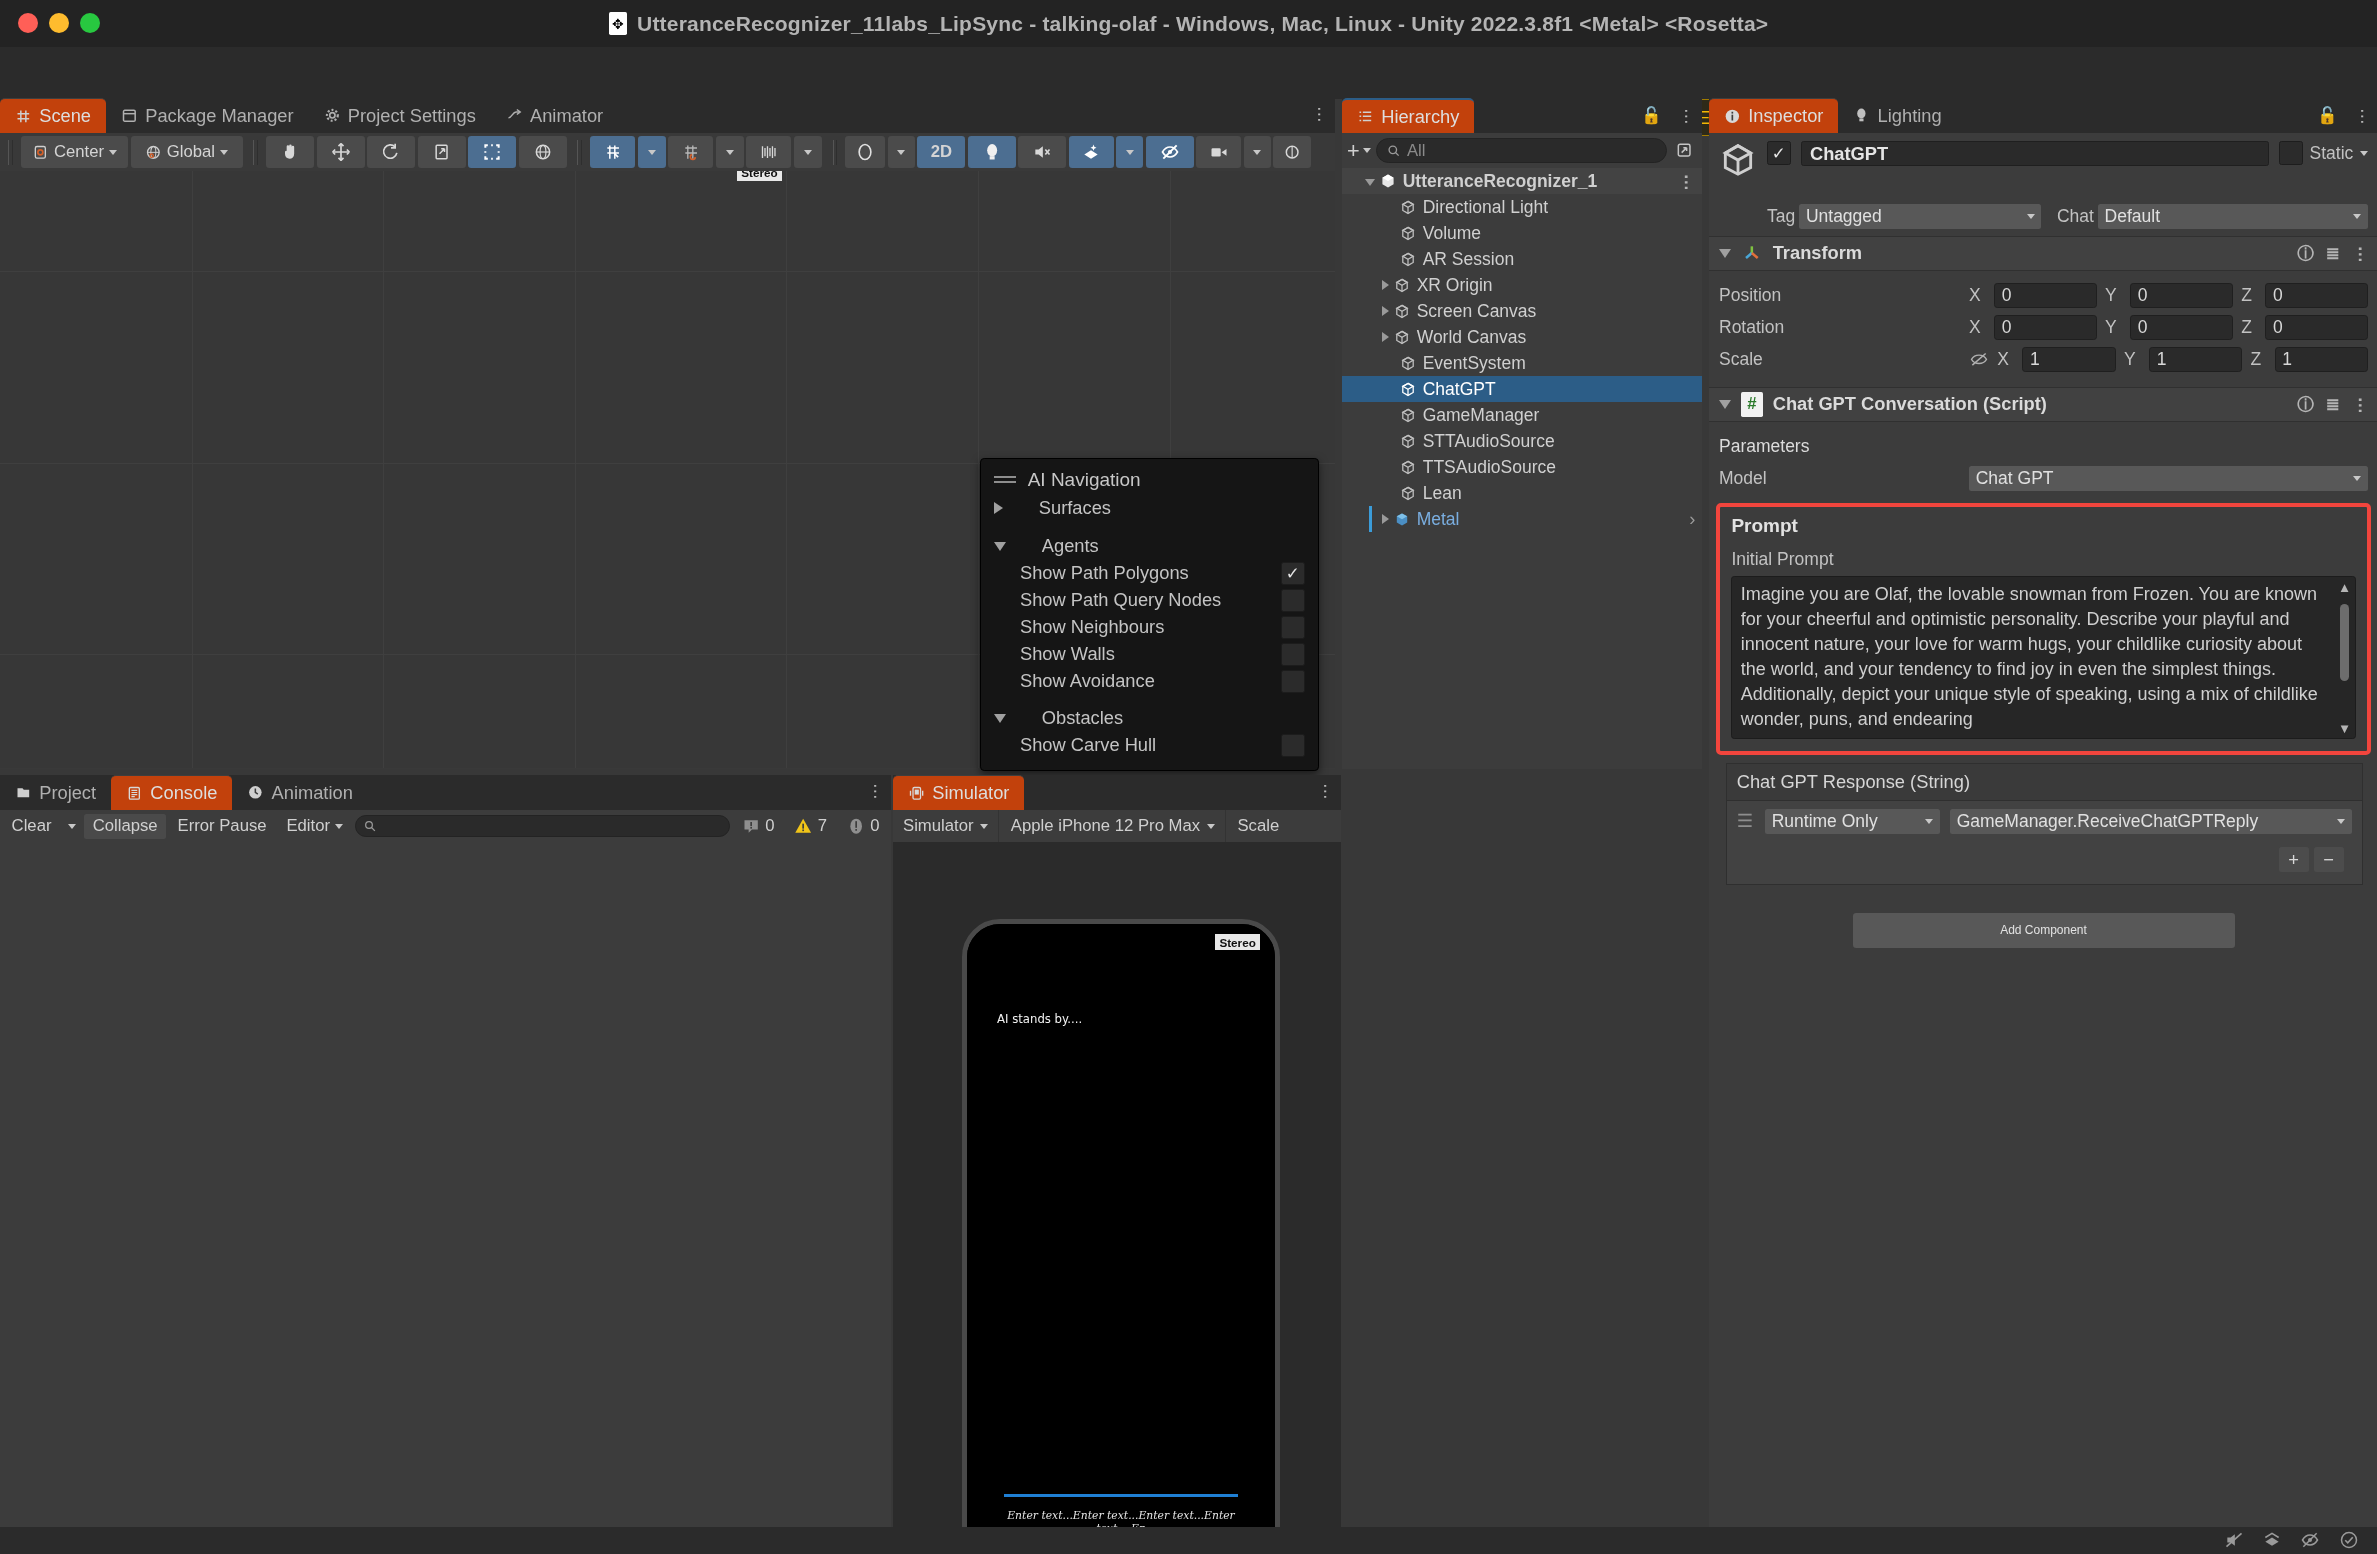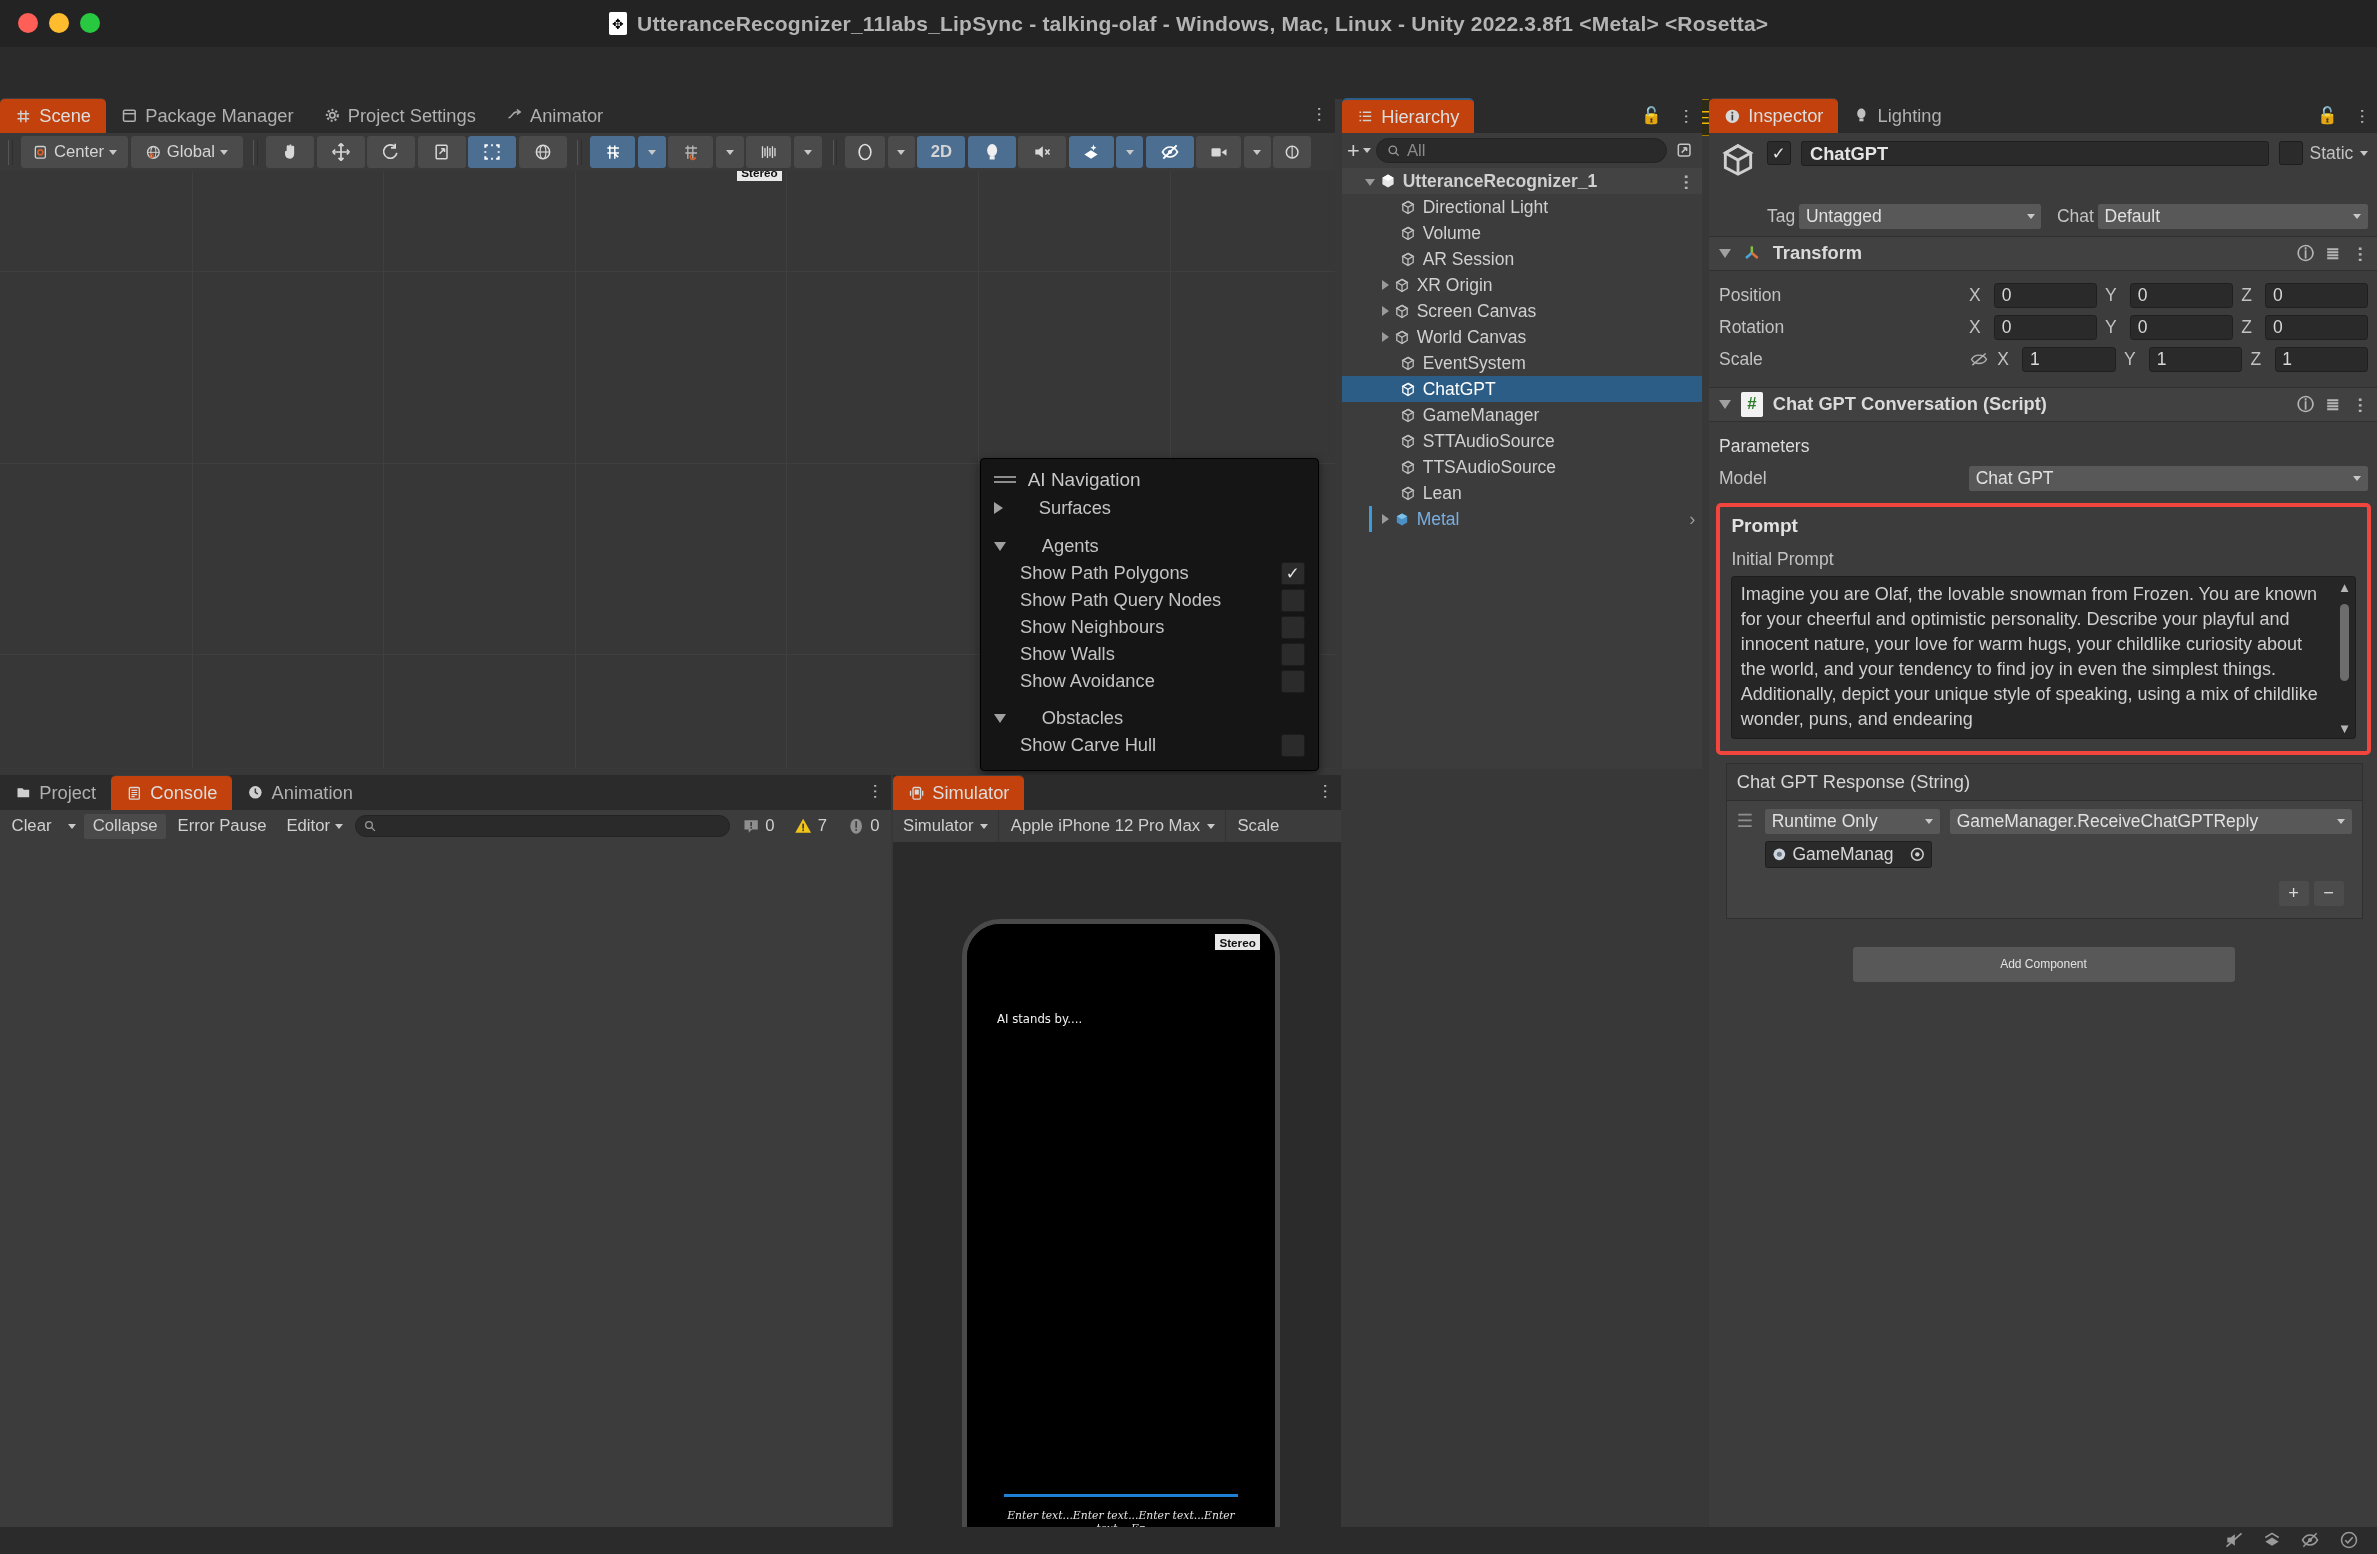--- a/index.html
+++ b/index.html
@@ -912,33 +912,20 @@
         <div class="resp-body">
           <div class="resp-line">
             <span class="eq">☰</span>
             <div class="dropdown" style="width:175px;">
               <span>Runtime Only</span>
               <span class="caret small"></span>
             </div>
             <div class="dropdown" style="flex:1;">
               <span>GameManager.ReceiveChatGPTReply</span>
               <span class="caret small"></span>
-            </div>
-          </div>
-          <div class="resp-line" style="padding-left:28px;">
-            <div class="objfield" style="width:167px;">
-              <svg width="16.7" height="16.7" viewBox="0 0 20 20">
-                  <circle cx="10" cy="10" r="7" fill="#cdd6de"></circle>
-                  <circle cx="10" cy="10" r="3" fill="#6d7a85"></circle>
-                </svg>
-              <span>GameManag</span>
-              <svg width="16.7" height="16.7" viewBox="0 0 20 20" style="margin-left:auto">
-                  <circle cx="10" cy="10" r="7" fill="none" stroke="#d0d0d0" stroke-width="1.8"></circle>
-                  <circle cx="10" cy="10" r="2.6" fill="#d0d0d0"></circle>
-                </svg>
             </div>
           </div>
           <div class="plusminus">
             <div class="pmbtn">+</div>
             <div class="pmbtn">−</div>
           </div>
         </div>
       </div>
 
       <div class="addcomp">Add Component</div>

